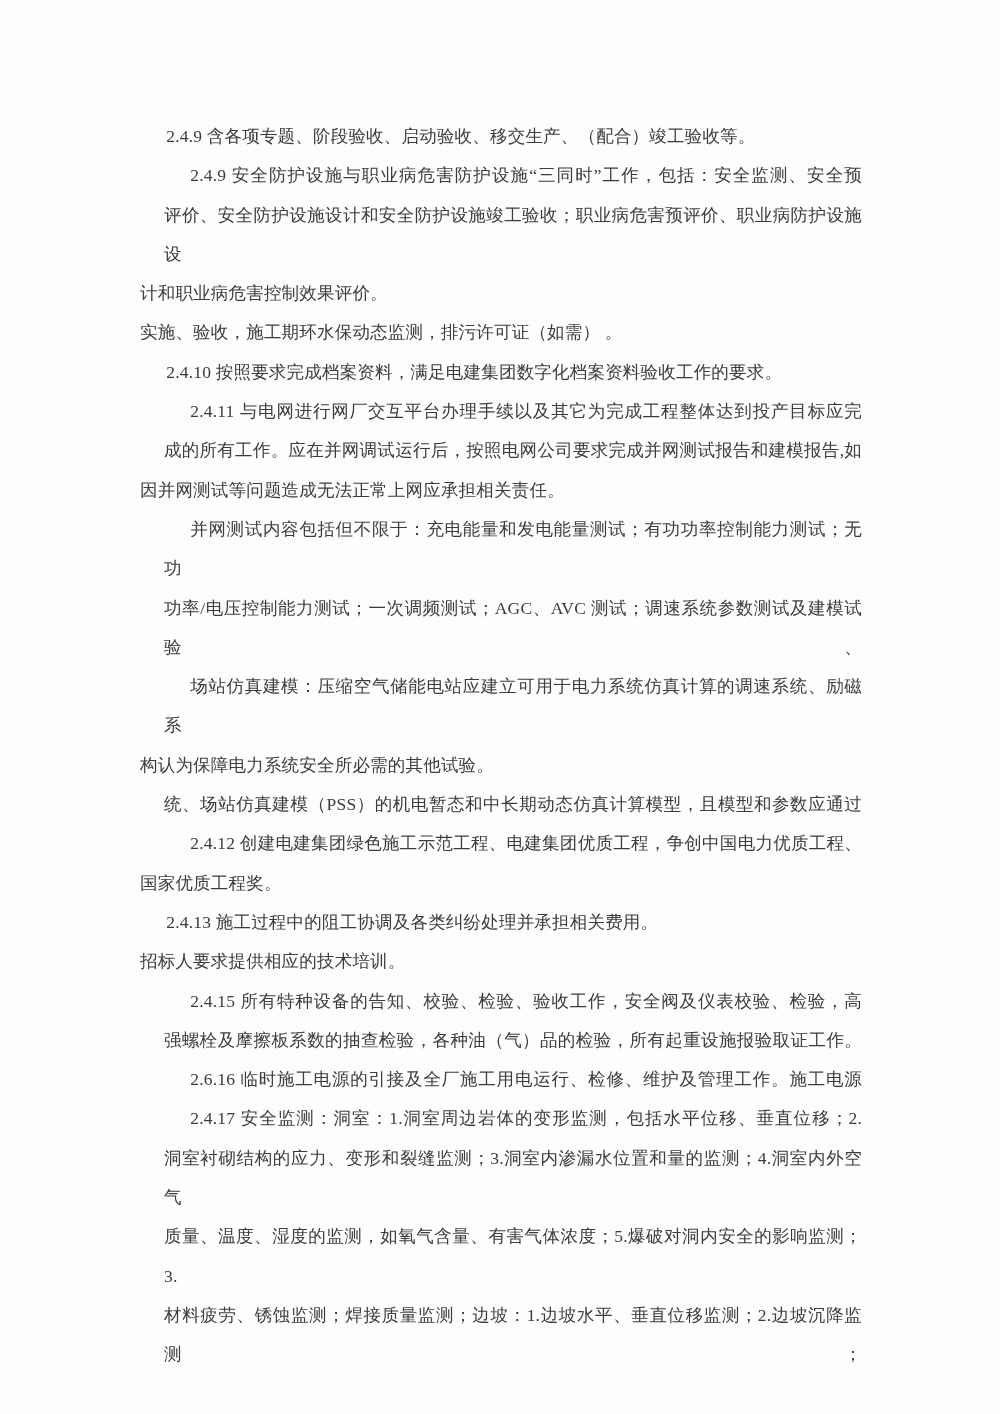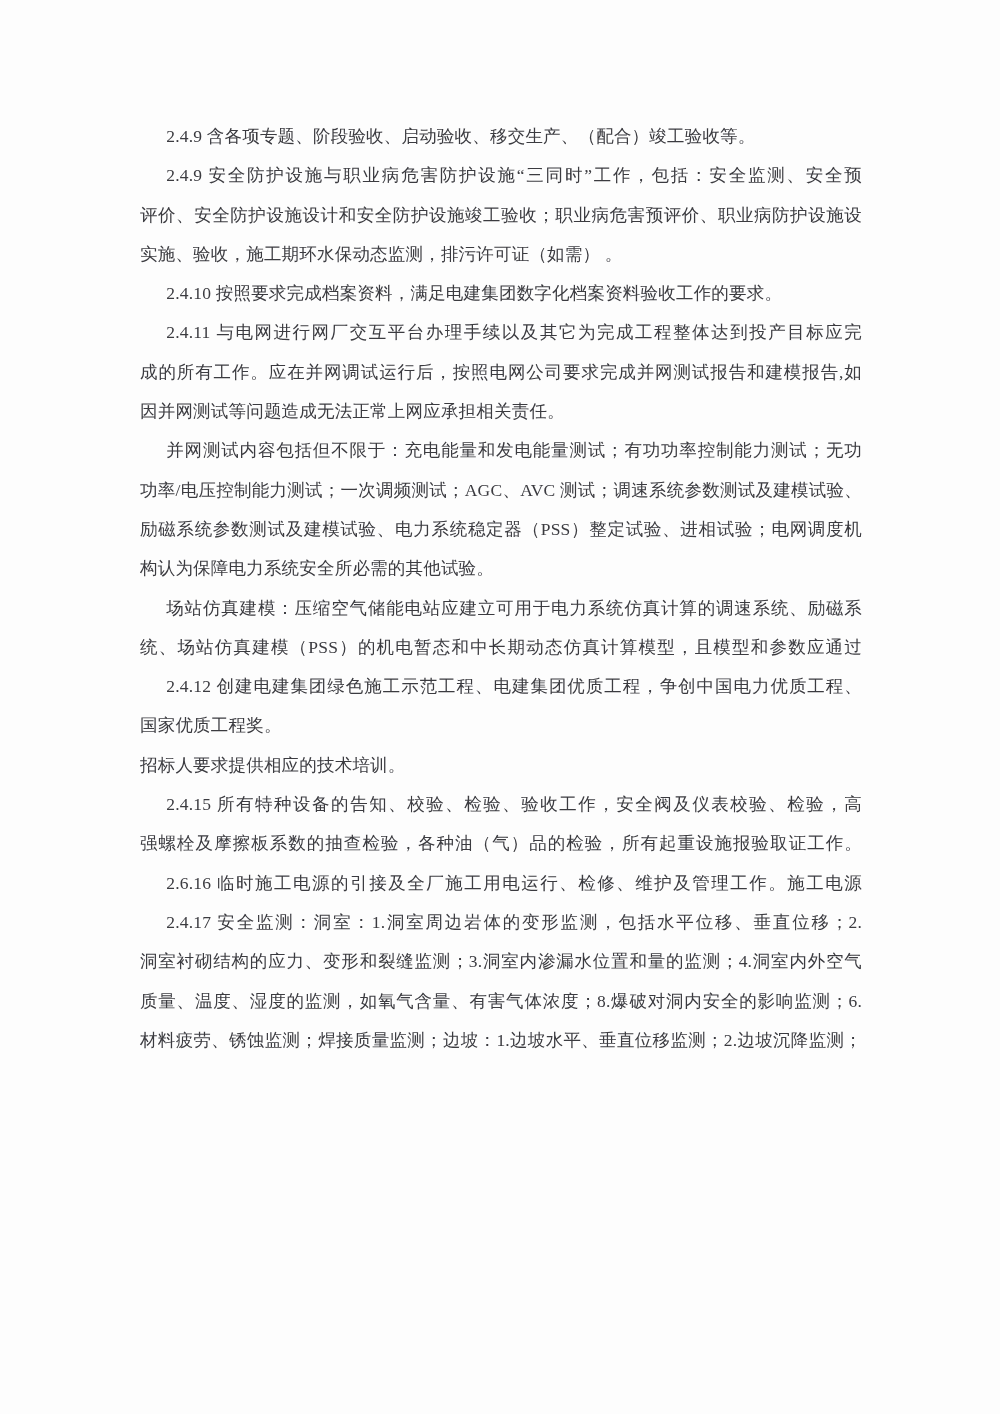--- a/index.html
+++ b/index.html
@@ -28,48 +28,50 @@
     font-family: "Liberation Serif", "DejaVu Serif", serif;
     font-size: 17.5px;
     line-height: 39.3px;
     color: var(--text-color);
     text-align: justify;
     text-align-last: left;
     letter-spacing: 0.2px;
   }
   .line.fill {
     text-align-last: justify;
+    margin-left: 24px;
   }
   .line.indent {
     text-indent: 1.5em;
   }
 </style>
 </head>
 <body>
 
 <div class="page">
   <div class="text-block">
       <div class="line indent">2.4.9 含各项专题、阶段验收、启动验收、移交生产、（配合）竣工验收等。</div>
       <div class="line indent fill">2.4.9 安全防护设施与职业病危害防护设施“三同时”工作，包括：安全监测、安全预</div>
       <div class="line fill">评价、安全防护设施设计和安全防护设施竣工验收；职业病危害预评价、职业病防护设施设</div>
+      <div class="line">计和职业病危害控制效果评价。</div>
       <div class="line">实施、验收，施工期环水保动态监测，排污许可证（如需） 。</div>
       <div class="line indent">2.4.10 按照要求完成档案资料，满足电建集团数字化档案资料验收工作的要求。</div>
       <div class="line indent fill">2.4.11 与电网进行网厂交互平台办理手续以及其它为完成工程整体达到投产目标应完</div>
       <div class="line fill">成的所有工作。应在并网调试运行后，按照电网公司要求完成并网测试报告和建模报告,如</div>
       <div class="line">因并网测试等问题造成无法正常上网应承担相关责任。</div>
       <div class="line indent fill">并网测试内容包括但不限于：充电能量和发电能量测试；有功功率控制能力测试；无功</div>
       <div class="line fill">功率/电压控制能力测试；一次调频测试；AGC、AVC 测试；调速系统参数测试及建模试验、</div>
-      <div class="line fill">励磁系统参数测试及建模试验、电力系统稳定器（PSS）整定试验、进相试验；电网调度机</div>
+      <div class="line indent fill">场站仿真建模：压缩空气储能电站应建立可用于电力系统仿真计算的调速系统、励磁系</div>
       <div class="line">构认为保障电力系统安全所必需的其他试验。</div>
-      <div class="line indent fill">场站仿真建模：压缩空气储能电站应建立可用于电力系统仿真计算的调速系统、励磁系</div>
       <div class="line fill">统、场站仿真建模（PSS）的机电暂态和中长期动态仿真计算模型，且模型和参数应通过</div>
       <div class="line indent fill">2.4.12 创建电建集团绿色施工示范工程、电建集团优质工程，争创中国电力优质工程、</div>
       <div class="line">国家优质工程奖。</div>
+      <div class="line indent">2.4.13 施工过程中的阻工协调及各类纠纷处理并承担相关费用。</div>
       <div class="line">招标人要求提供相应的技术培训。</div>
       <div class="line indent fill">2.4.15 所有特种设备的告知、校验、检验、验收工作，安全阀及仪表校验、检验，高</div>
       <div class="line fill">强螺栓及摩擦板系数的抽查检验，各种油（气）品的检验，所有起重设施报验取证工作。</div>
       <div class="line indent fill">2.6.16 临时施工电源的引接及全厂施工用电运行、检修、维护及管理工作。施工电源</div>
       <div class="line indent fill">2.4.17 安全监测：洞室：1.洞室周边岩体的变形监测，包括水平位移、垂直位移；2.</div>
       <div class="line fill">洞室衬砌结构的应力、变形和裂缝监测；3.洞室内渗漏水位置和量的监测；4.洞室内外空气</div>
-      <div class="line fill">质量、温度、湿度的监测，如氧气含量、有害气体浓度；8.爆破对洞内安全的影响监测；6.</div>
+      <div class="line fill">质量、温度、湿度的监测，如氧气含量、有害气体浓度；5.爆破对洞内安全的影响监测；3.</div>
       <div class="line fill">材料疲劳、锈蚀监测；焊接质量监测；边坡：1.边坡水平、垂直位移监测；2.边坡沉降监测；</div>
     </div>
 </div>
 
 </body></html>

